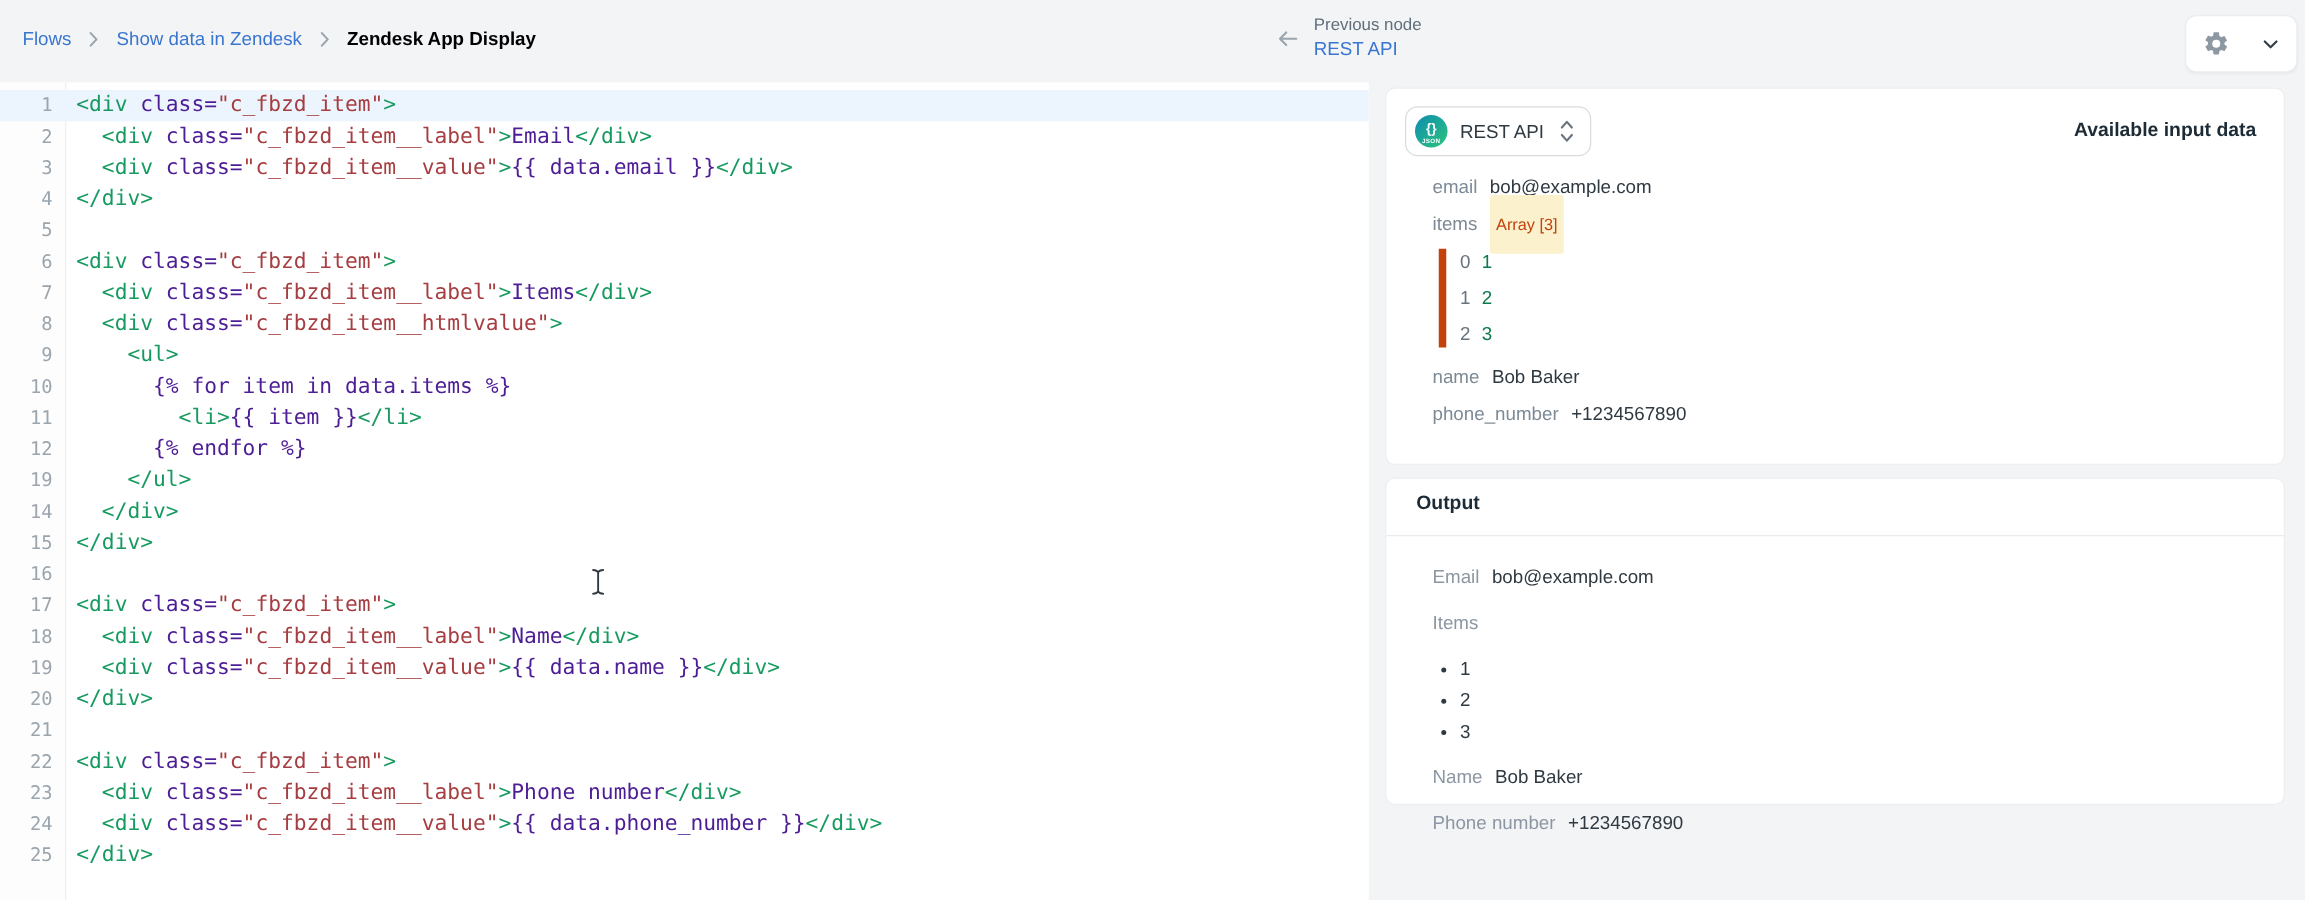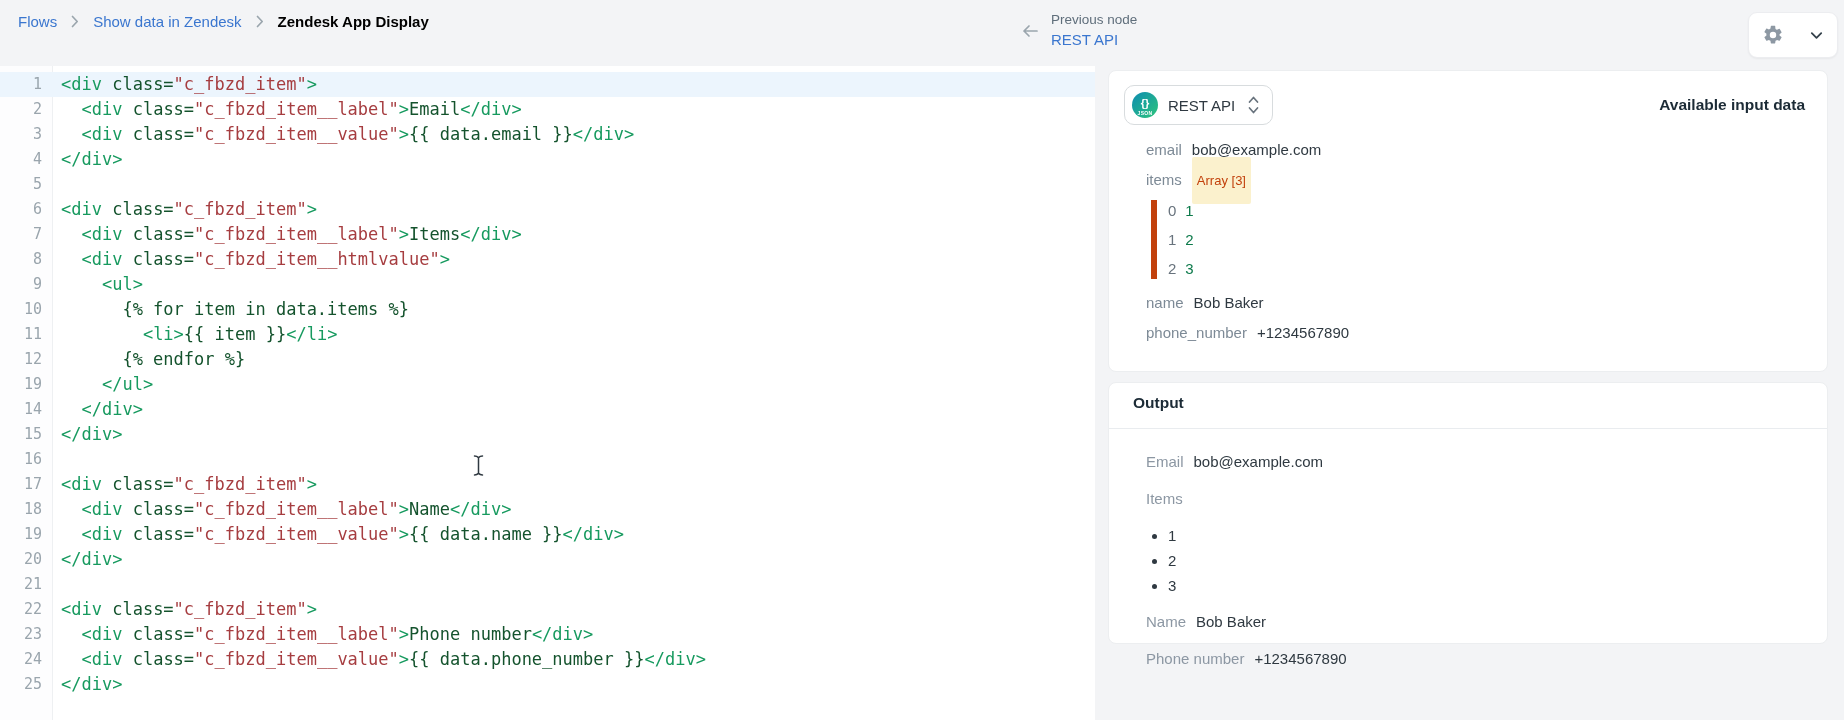--- a/index.html
+++ b/index.html
@@ -1,20 +1,20 @@
 <!DOCTYPE html>
 <html><head>
 <meta charset="utf-8">
 <style>
   html,body{margin:0;padding:0;}
   .page{position:relative;width:1844px;height:720px;background:#f3f4f6;
         font-family:"Liberation Sans",sans-serif;overflow:hidden;color:#2f3941;}
 
   
-  .breadcrumb{position:absolute;left:18px;top:13px;display:flex;align-items:center;gap:14px;font-size:15px;}
+  .breadcrumb{position:absolute;left:18px;top:23px;display:flex;align-items:center;gap:14px;font-size:15px;}
   .bc-link{color:#3a76cf;cursor:pointer;}
   .bc-current{color:#000000;font-weight:700;}
   .bc-sep{display:flex;align-items:center;}
 
   .prev{position:absolute;left:1020px;top:12px;display:flex;gap:11px;align-items:flex-start;}
   .back-arrow{margin-top:10px;cursor:pointer;display:flex;}
   .prev-label{font-size:13.5px;color:#5f6e7b;}
   .prev-link{font-size:15px;color:#3a76cf;margin-top:4px;cursor:pointer;}
 
   .settings-btn{position:absolute;left:1748px;top:12px;width:90px;height:46px;background:#fff;
@@ -27,21 +27,21 @@
         padding-top:6px;box-sizing:border-box;cursor:text;}
   .editor::before{content:"";position:absolute;left:0;top:0;bottom:0;width:52px;
         border-right:1px solid #eef0f2;background:#fdfdfe;}
   .cl{position:relative;display:flex;height:25px;line-height:25px;white-space:pre;}
   .cl.active{background:#ecf5fd;}
   .gut{flex:0 0 42px;width:42px;text-align:right;padding-right:10px;color:#9aa5ad;
         font-size:15px;user-select:none;}
   .code{padding-left:9px;}
   .tk-tag{color:#179a5f;}
   .tk-str{color:#a63d40;}
-  .tk-txt{color:#14532d;}
+  .tk-txt{color:#4c1d95;}
   .cursor-ibeam{position:absolute;left:472px;top:454px;pointer-events:none;}
 
   
   .card{position:absolute;left:1108px;width:720px;background:#fff;border:1px solid #eceef0;
         border-radius:8px;box-sizing:border-box;}
   .card1{top:70px;height:302px;}
   .card2{top:382px;height:262px;}
 
   .pill-row{display:flex;justify-content:space-between;align-items:center;padding:14px 22px 0 15px;}
   .node-pill{display:flex;align-items:center;gap:10px;border:1px solid #d8dcde;border-radius:10px;

